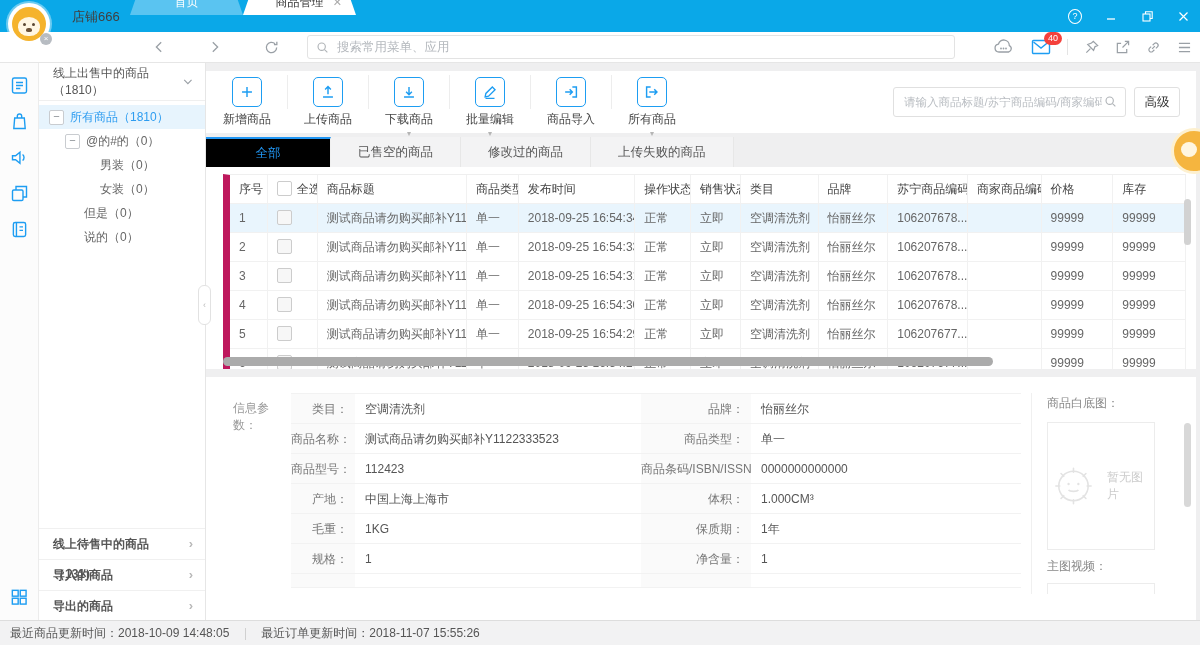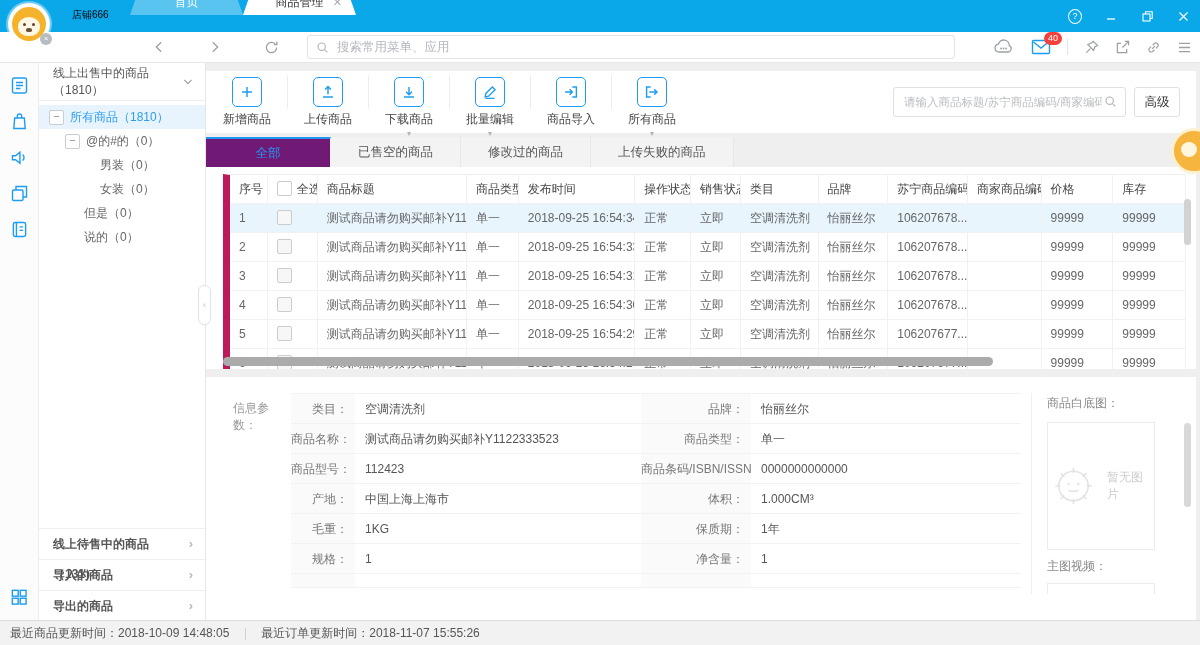--- a/index.html
+++ b/index.html
@@ -9,21 +9,21 @@
   .titlebar{height:32px;background:#0aa8e8;position:relative;display:flex;align-items:flex-end;}
   .avatar{position:absolute;left:8px;top:3px;width:42px;height:42px;border-radius:50%;background:#fff;z-index:30;
           display:flex;align-items:center;justify-content:center;box-shadow:0 0 0 2px rgba(255,255,255,.4);}
   .lion{width:34px;height:34px;border-radius:50%;background:#f5b32c;position:relative;}
   .lion:before{content:"";position:absolute;left:6px;top:10px;width:22px;height:19px;border-radius:50% 50% 46% 46%;background:#fff6e3;}
   .lion .eye{position:absolute;top:16px;width:3px;height:3px;border-radius:50%;background:#5a4632;}
   .lion .eye.l{left:11px}.lion .eye.r{left:20px}
   .lion .nose{position:absolute;left:14px;top:21px;width:6px;height:4px;border-radius:40%;background:#6b5138;}
   .avatar-badge{position:absolute;right:-2px;bottom:0;width:12px;height:12px;border-radius:50%;background:#b7bcc2;color:#fff;
                 font-size:8px;line-height:12px;text-align:center;z-index:31;}
-  .store-name{position:absolute;left:72px;top:8px;color:#000000;font-size:10px;}
+  .store-name{position:absolute;left:72px;top:8px;color:#404040;font-size:13px;}
   .tt-tabs{position:absolute;left:130px;bottom:17px;display:flex;height:26px;}
   .tt-tab{width:113px;height:26px;line-height:26px;text-align:center;font-size:12px;
           clip-path:polygon(9px 0,calc(100% - 9px) 0,100% 100%,0 100%);}
   .tt-tab.home{background:#5ac4f1;color:#fff;}
   .tt-tab.active{background:#fff;color:#333;position:relative;}
   .tt-tab.active .tab-close{position:absolute;right:14px;top:0;color:#a9a9a9;font-size:11px;}
   .win-controls{position:absolute;right:10px;top:0;height:32px;display:flex;align-items:center;gap:22px;color:#fff;}
   .win-btn{width:14px;height:14px;display:flex;align-items:center;justify-content:center;}
   .help-ring{width:13px;height:13px;border:1px solid #fff;border-radius:50%;font-size:9px;line-height:13px;text-align:center;}
   
@@ -67,21 +67,21 @@
   .tb-sep{width:1px;height:34px;background:#ededed;margin:0 5px;}
   .tb-search{position:absolute;right:70px;display:flex;align-items:center;width:215px;height:28px;border:1px solid #e0e0e0;
              border-radius:3px;padding:0 8px;}
   .tb-search input{border:none;outline:none;flex:1;font-size:11.5px;color:#444;font-family:inherit;min-width:0;}
   .tb-search input::placeholder{color:#b9bdc2;}
   .adv-btn{position:absolute;right:16px;width:44px;height:28px;border:1px solid #e0e0e0;border-radius:3px;background:#fff;
            font-size:12.5px;color:#333;line-height:28px;text-align:center;cursor:pointer;}
   .ltabs{display:flex;margin-top:4px;height:30px;}
   .ltab{min-width:70px;padding:0 27px;line-height:30px;font-size:12.5px;color:#555;background:#f3f3f4;
         border-right:1px solid #e7e7e7;text-align:center;cursor:pointer;}
-  .ltab.active{background:#701a75;color:#2196f3;border-top:2px solid #2196f3;line-height:28px;border-right:1px solid #f0f0f0;}
+  .ltab.active{background:#000000;color:#2196f3;border-top:2px solid #2196f3;line-height:28px;border-right:1px solid #f0f0f0;}
   
   .table-panel{height:196px;background:#fff;position:relative;overflow:hidden;padding:7px 0 0 17px;}
   .tbl{width:956px;border-left:7px solid #be185d;border-top:1px solid #efefef;}
   .trh,.tr{display:flex;height:29px;}
   .th,.td{border-right:1px solid #f1f1f1;border-bottom:1px solid #f1f1f1;line-height:28px;font-size:12px;
           padding-left:9px;box-sizing:border-box;white-space:nowrap;overflow:hidden;display:flex;align-items:center;gap:5px;}
   .th{color:#444;}
   .td{color:#666;}
   .tr.sel .td{background:#e9f5fd;}
   .cb{width:13px;height:13px;border:1px solid #ccc;border-radius:2px;background:#f7f7f7;flex:none;display:inline-block;}

